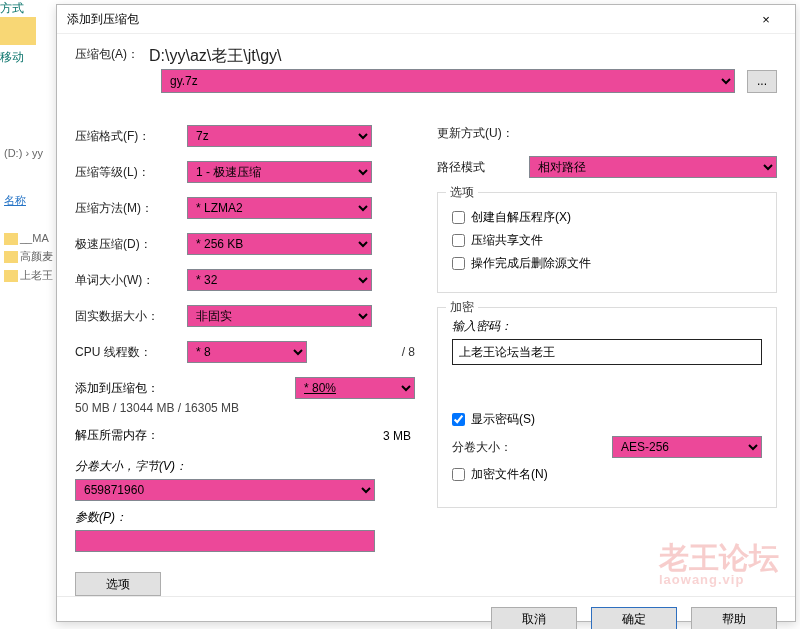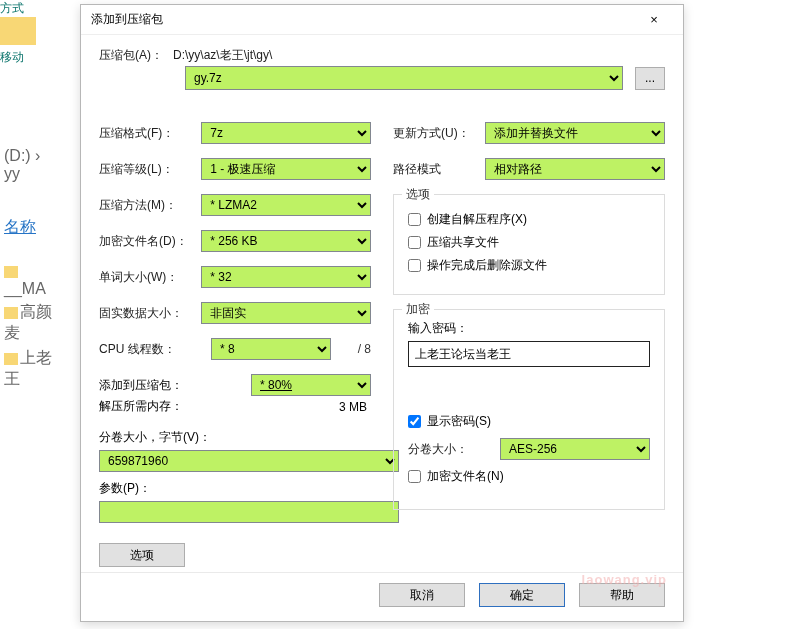--- a/index.html
+++ b/index.html
@@ -20,34 +20,34 @@
   }
   .bg-top {
     position:absolute; left:0; top:0; width:60px; height:120px;
     color:#0f766e; font-size:12px; 
   }
   .bg-folder {
     width:36px; height:28px; background:#f8d775; margin-bottom:4px;
   }
   .bg-side {
     position:absolute; left:0; top:145px; width:60px; color:#666;
-    font-size:16px;
+    font-size:11px;
   }
   .bg-side div { padding:2px 4px; }
   .bg-icon { width:14px; height:12px; background:#f8d775; display:inline-block; margin-right:2px; vertical-align:middle;}
   .bg-hdr { color:#2674c6; padding:2px 4px;text-decoration:underline; }
   
   .dialog {
     position: absolute;
     left: 56px; top: 4px;
-    width: 604px; height: 618px;
+    width: 740px; height: 618px;
     background: #fff;
     border: 1px solid #b7b7b7;
     box-shadow: 0 3px 10px rgba(0,0,0,.15);
-    display:flex; flex-direction:column;margin-left:24px;
+    display:flex; flex-direction:column;
   }
   .titlebar {
     height: 30px;
     display: flex; align-items: center;
     padding: 0 10px;
     border-bottom: 1px solid #eee;
     background:#fff;
     font-size:12px;
   }
   .titlebar .t { flex:1; }
@@ -55,35 +55,35 @@
     width: 38px; height:28px; display:flex; align-items:center; justify-content:center;
     font-size:13px; cursor:pointer;
   }
   .body {
     flex:1; padding: 14px 18px 0 18px;
     display:flex; gap: 22px;
   }
   .col { flex:1; min-width:0; }
   .row { display:flex; align-items:center; margin-bottom:14px; }
   .lbl { width: 110px; color:#222; }
-  .path-text { flex:1; font-size:12px; color:#222; }
+  .path-text { flex:1; font-size:16px; color:#222; }
   .archive-row { display:flex; gap:12px; margin-bottom:18px; align-items:center; }
   select.ctl, input.ctl {
-    border:1px solid #828790; background:#bef264; height:22px;
+    border:1px solid #828790; background:#ec4899; height:22px;
     padding:2px 4px; font:inherit; outline:none;
   }
   select.archive { flex:1; height:24px; padding:0 4px; }
   .browse-btn {
     width:30px; height:23px; border:1px solid #adadad; background:#e1e1e1;
     cursor:pointer; display:flex; align-items:center; justify-content:center;
   }
   .sel { width:185px; }
   .sel-m { width:120px; }
   .right-note { margin-left:8px; color:#333; }
-  .plain { margin-bottom:4px; }
+  .plain { margin-bottom:4px;font-style:italic; }
   .sub { color:#444; font-size:12px; margin-bottom:12px; }
   .valr { text-align:right; flex:1; padding-right:4px;}
   .input-vol { width:300px; height:22px;}
   .group {
     border:1px solid #dcdcdc; padding:10px 14px 14px 14px; margin-bottom:14px;
     position:relative;
   }
   .group > legend, .group-title {
     position:absolute; top:-9px; left:8px; background:#fff; padding:0 4px;
     font-size:12px; color:#333;
@@ -172,41 +172,42 @@
       </div>
       <div class="row">
         <span class="lbl">压缩等级(L)：</span>
         <select class="ctl sel"><option>1 - 极速压缩</option></select>
       </div>
       <div class="row">
         <span class="lbl">压缩方法(M)：</span>
         <select class="ctl sel"><option>* LZMA2</option></select>
       </div>
       <div class="row">
-        <span class="lbl">加密文件名(D)：</span>
+        <span class="lbl">极速压缩(D)：</span>
         <select class="ctl sel"><option>* 256 KB</option></select>
       </div>
       <div class="row">
         <span class="lbl">单词大小(W)：</span>
         <select class="ctl sel"><option>* 32</option></select>
       </div>
       <div class="row">
         <span class="lbl">固实数据大小：</span>
         <select class="ctl sel"><option>非固实</option></select>
       </div>
       <div class="row">
         <span class="lbl">CPU 线程数：</span>
         <select class="ctl sel-m"><option>* 8</option></select>
         <span class="right-note" style="flex:1;text-align:right">/ 8</span>
       </div>
 
       <div class="mem-row" style="margin-bottom:2px">
         <span>添加到压缩包：</span>
         <select class="ctl sel-m"><option>* 80%</option></select>
       </div>
+      <div class="sub">50 MB / 13044 MB / 16305 MB</div>
 
       <div class="row">
         <span>解压所需内存：</span>
         <span class="valr">3 MB</span>
       </div>
 
       <div class="plain">分卷大小，字节(V)：</div>
       <select class="ctl input-vol"><option>659871960</option></select>
 
       <div class="sec-gap"></div>
@@ -214,21 +215,20 @@
       <input class="ctl param-input" value="" style="">
 
       <div class="options-btn-row">
         <button class="btn">选项</button>
       </div>
     </div>
 
     <div class="col right-col">
       <div class="row">
         <span class="lbl">更新方式(U)：</span>
-        <select class="ctl" style="flex:1"><option>添加并替换文件</option></select>
       </div>
       <div class="row">
         <span class="lbl">路径模式</span>
         <select class="ctl" style="flex:1"><option>相对路径</option></select>
       </div>
 
       <div class="group">
         <span class="group-title">选项</span>
         <div class="chk-row">
             <input type="checkbox" style="">
@@ -265,15 +265,16 @@
     </div>
   </div>
 
   <div class="footer">
     <button class="btn">取消</button>
     <button class="btn primary">确定</button>
     <button class="btn">帮助</button>
   </div>
 
   <div class="watermark">
+    <span>老王论坛</span>
     <small>laowang.vip</small>
   </div>
 </div>
 
 </body></html>

